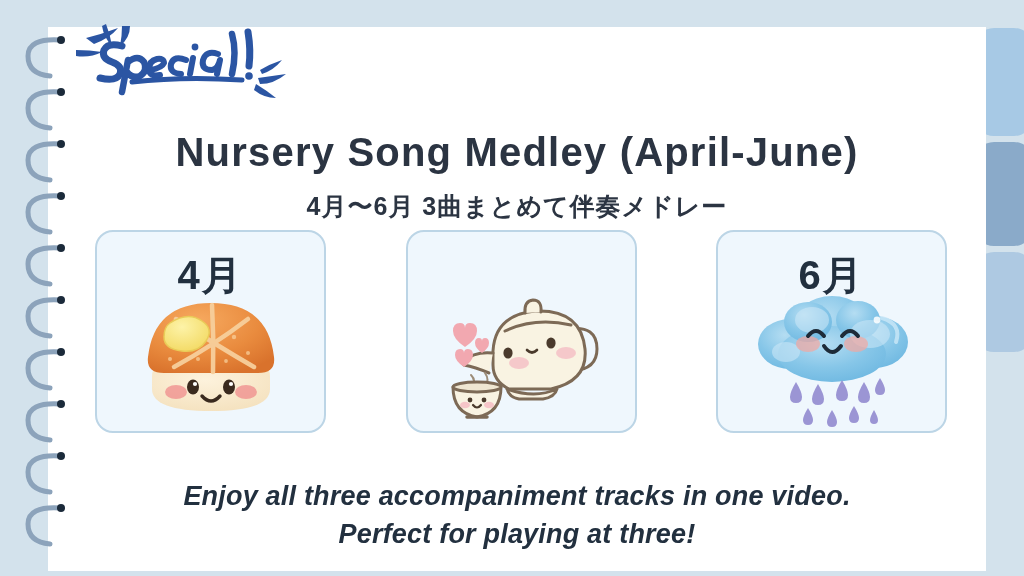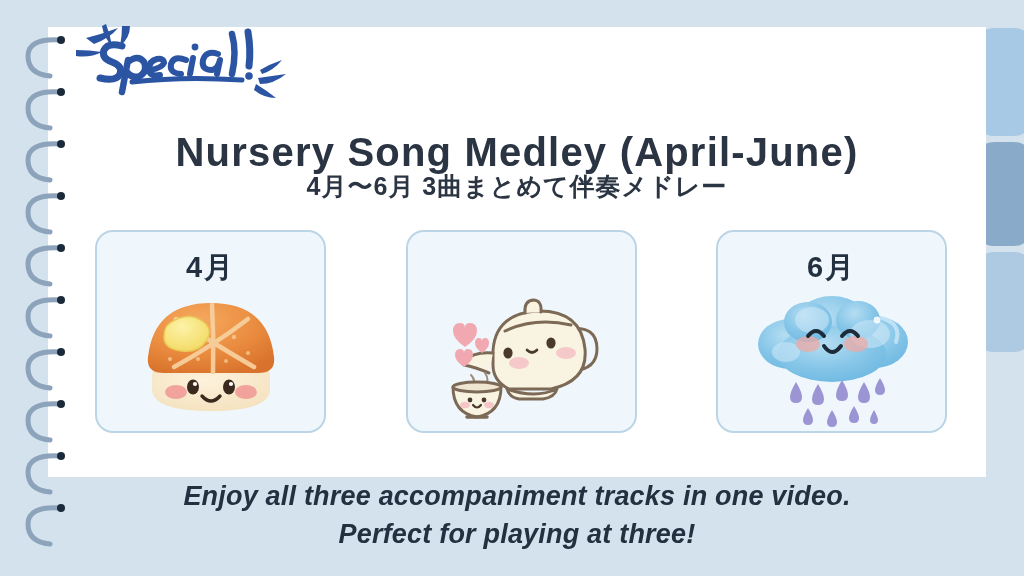--- a/index.html
+++ b/index.html
@@ -34,21 +34,21 @@
   .side-tab.t0 { top: 28px;  height: 108px; background: #a7c9e5; border-radius: 20px; }
   .side-tab.t1 { top: 142px; height: 104px; background: #8aaac9; border-radius: 20px; }
   .side-tab.t2 { top: 252px; height: 100px; background: #aec9e2; border-radius: 20px; }
 
   
   #page {
     position: absolute;
     left: 48px;
     top: 27px;
     width: 938px;
-    height: 450px;
+    height: 544px;
     background: #ffffff;
   }
 
   
   #spiral {
     position: absolute;
     left: 16px;
     top: 24px;
     width: 60px;
     height: 528px;
@@ -76,21 +76,21 @@
     text-align: center;
     font-size: 40px;
     font-weight: bold;
     letter-spacing: 1.2px;
     color: #2b3442;
     white-space: nowrap;
   }
   #subtitle {
     position: absolute;
     left: 0;
-    top: 143px;
+    top: 163px;
     width: 938px;
     text-align: center;
     font-size: 25px;
     font-weight: bold;
     letter-spacing: 1px;
     color: #2b3442;
     white-space: nowrap;
   }
 
   
@@ -112,21 +112,21 @@
     border-radius: 18px;
     box-sizing: border-box;
     overflow: hidden;
   }
   .card-label {
     position: absolute;
     top: 16px;
     left: 0;
     width: 100%;
     text-align: center;
-    font-size: 29px;
+    font-size: 40px;
     font-weight: bold;
     color: #22303f;
     letter-spacing: 2px;
   }
   .card-art {
     position: absolute;
     left: 0;
     top: 50px;
     width: 100%;
     height: 150px;

